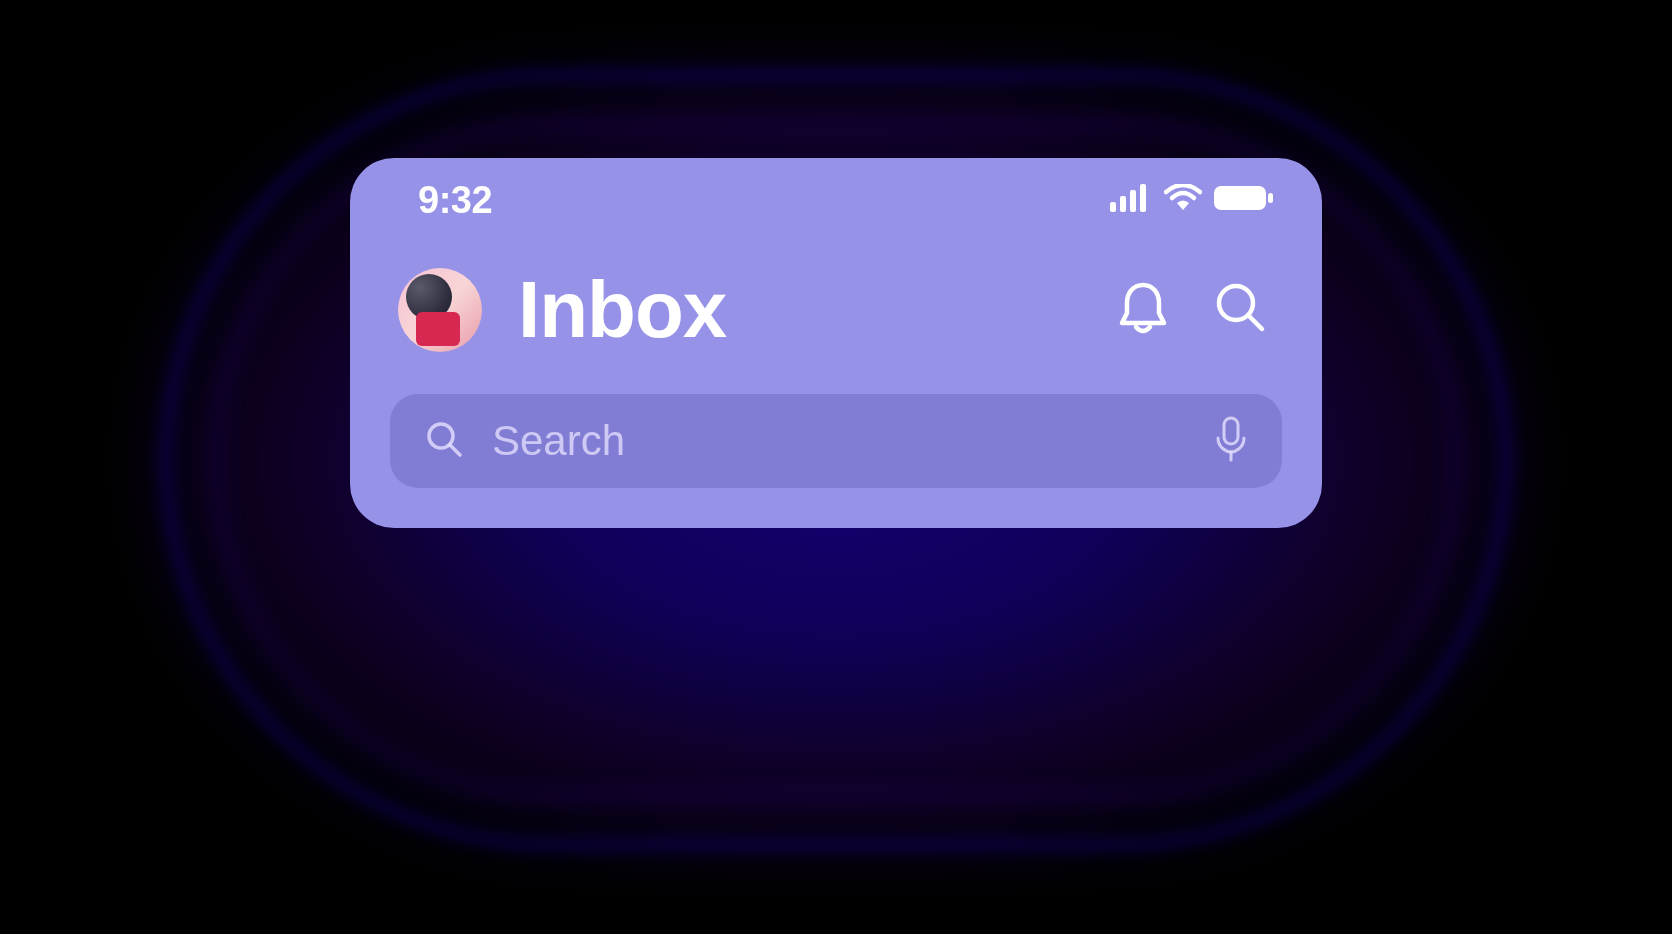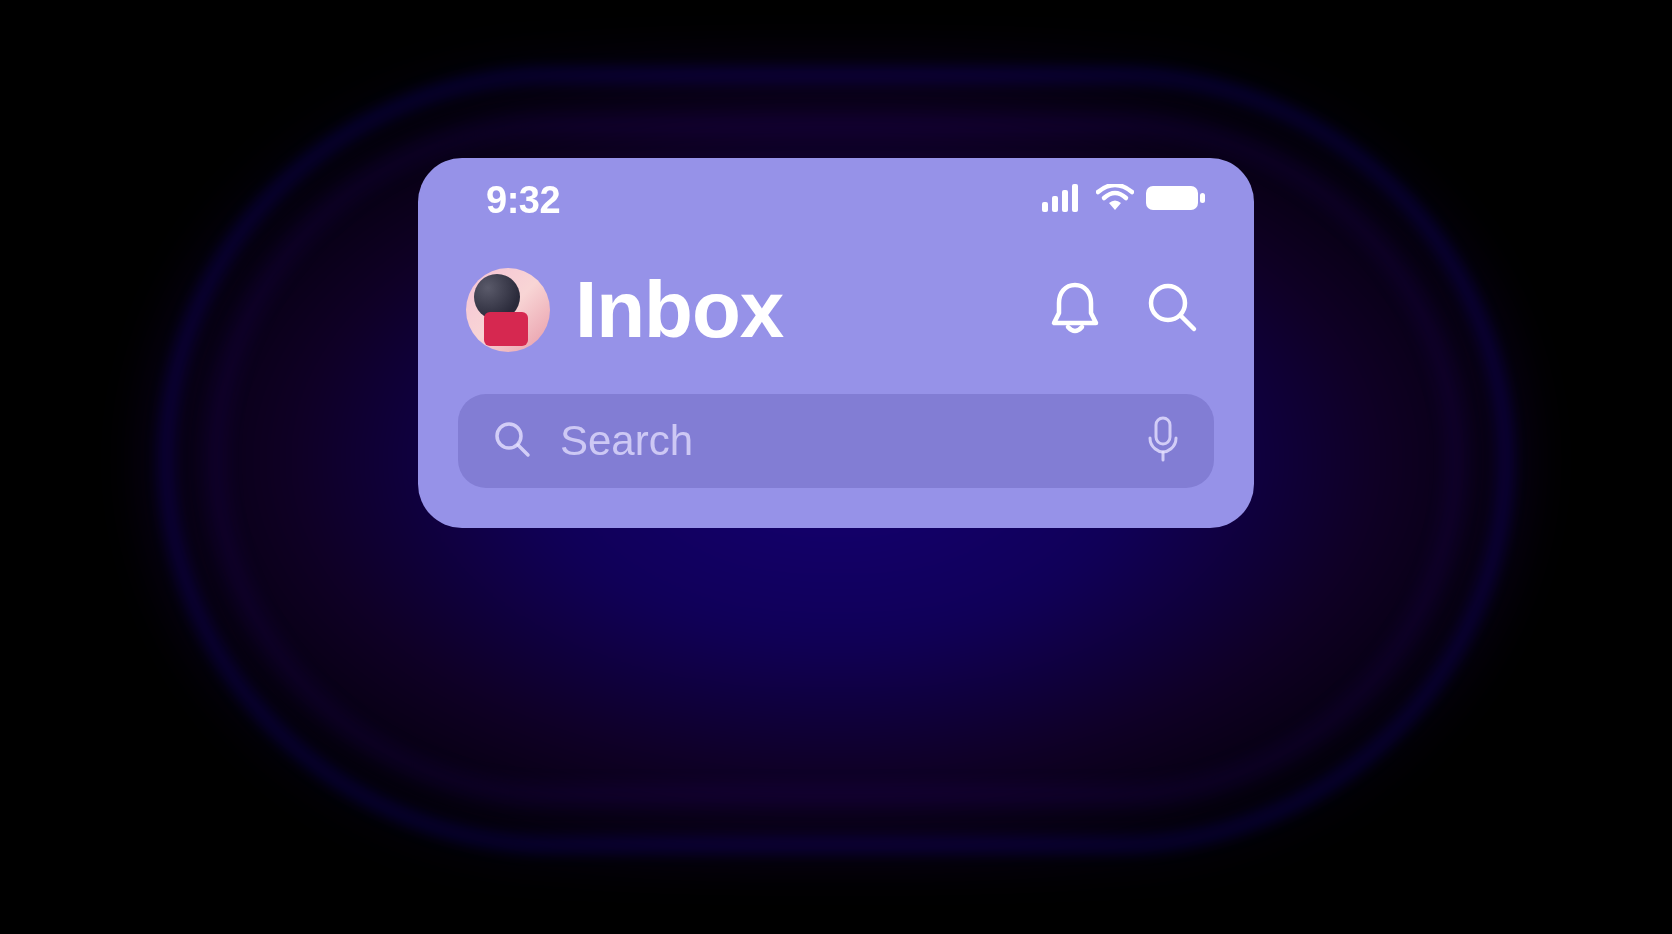--- a/index.html
+++ b/index.html
@@ -57,21 +57,21 @@
       width: 1250px;
       height: 680px;
       border-radius: 350px;
       border: 10px solid rgba(60, 0, 200, 0.2);
       top: 120px;
       filter: blur(10px);
     }
     
     .card {
       position: relative;
-      width: 836px;
+      width: 972px;
       height: 370px;
       background: #9692e8;
       border-radius: 44px;
       margin-top: 158px;
       z-index: 10;
       padding: 0;
       overflow: hidden;
     }
     
     .status-bar {
@@ -92,21 +92,21 @@
     .status-icons {
       display: flex;
       align-items: center;
       gap: 12px;
     }
     
     .header-row {
       display: flex;
       align-items: center;
       padding: 46px 48px 0 48px;
-      gap: 25px;
+      gap: 36px;
     }
     
     .avatar {
       width: 84px;
       height: 84px;
       border-radius: 50%;
       background: linear-gradient(135deg, #f5c2d5 0%, #f8d5d5 50%, #e89aa8 100%);
       position: relative;
       overflow: hidden;
       flex-shrink: 0;

